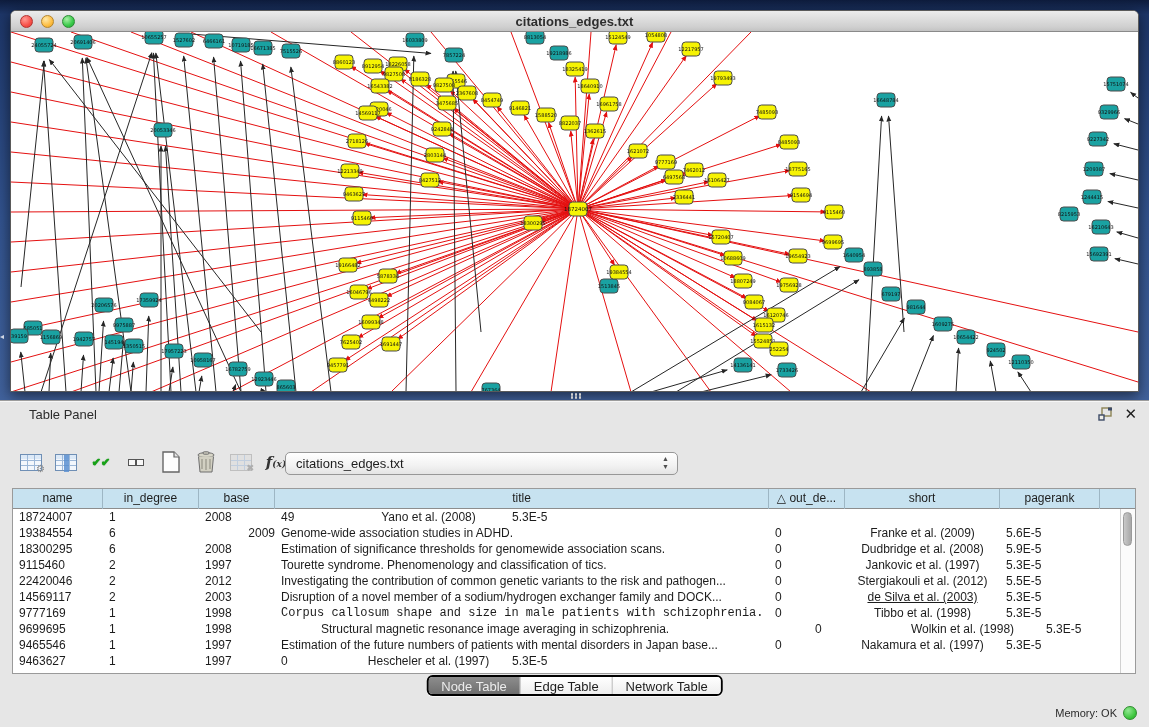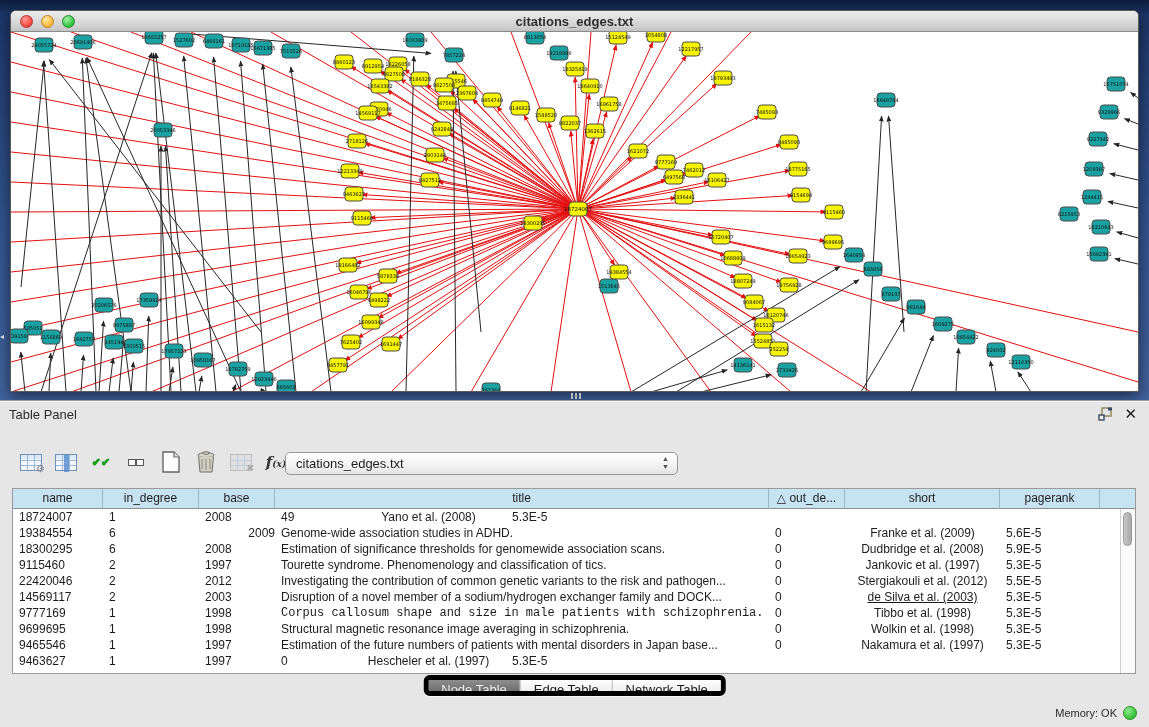--- a/index.html
+++ b/index.html
@@ -24,21 +24,21 @@
   .canvas { position:relative; width:1127px; height:360px; background:#ffffff; }
   .canvas svg { display:block; }
 
   .splitter-grip { position:absolute; left:570px; top:393px; width:12px; height:6px;
     background:radial-gradient(circle,#cfcfcf 1px,transparent 1.5px); background-size:4px 3px; }
   .side-tab { position:absolute; left:0; top:330px; width:7px; height:13px; color:#cfd6e4; font-size:8px; line-height:13px; }
 
   
   .table-panel { position:absolute; left:0; top:400px; width:1149px; height:327px;
     background:#e6e6e6; border-top:1px solid #9c9c9c; box-shadow:inset 0 1px 0 #f6f6f6; }
-  .panel-header { position:relative; height:26px; }
+  .panel-header { position:relative; height:26px;margin-left:20px; }
   .panel-title { position:absolute; left:9px; top:6px; font-size:13px; color:#2c2c2c; }
   .panel-float { position:absolute; right:36px; top:6px; width:15px; height:14px; cursor:pointer; }
   .panel-close { position:absolute; right:12px; top:4px; font-size:15px; font-weight:bold; color:#1c1c1c; cursor:pointer; }
 
   .toolbar { position:absolute; left:16px; top:46px; height:30px; display:flex; align-items:center; }
   .tool-btn { width:30px; height:28px; margin-right:5px; display:flex; align-items:center; justify-content:center; background:transparent; border:none; }
   .tool-btn.disabled { opacity:.5; }
   .fx { font-family:"DejaVu Serif",serif; font-style:italic; font-weight:bold; font-size:15px; color:#333; }
   .fx small { font-size:9px; }
 
@@ -56,21 +56,21 @@
   .th.fill { border-right:none; flex:1 1 auto; }
   .tr { display:flex; height:16px; }
   .td { height:16px; line-height:16px; font-size:12px; color:#1c1c1c; padding-left:6px;
     overflow:hidden; white-space:nowrap; flex:0 0 auto; }
   .td.center { text-align:center; padding-left:0; }
   .vscroll { position:absolute; right:0; top:20px; bottom:0; width:15px; background:#fbfbfb; border-left:1px solid #d0d0d0; }
   .vthumb { position:absolute; left:2px; top:3px; width:9px; height:34px; border-radius:5px;
     background:linear-gradient(90deg,#c9c9c9,#a8a8a8); border:1px solid #9a9a9a; }
 
   .tabs { position:absolute; top:274px; left:50%; transform:translateX(-50%); display:flex; height:21px;
-    border:5px solid #000000; border-radius:6px; overflow:hidden; background:#fff;
+    border:2px solid #000000; border-radius:6px; overflow:hidden; background:#fff;
     box-shadow:0 1px 0 rgba(255,255,255,.7); }
   .tab { padding:0 13px; line-height:20px; font-size:13px; color:#1d1d1d;
     background:linear-gradient(180deg,#ffffff,#eeeeee); border-right:1px solid #a8a8a8; cursor:pointer; }
   .tab:last-child { border-right:none; }
   .tab.active { background:linear-gradient(180deg,#8d8d8d,#6e6e6e); color:#ececec; }
 
   .status { position:absolute; right:12px; top:302px; height:20px; display:flex; align-items:center; gap:6px; }
   .status-label { font-size:11px; color:#2b2b2b; }
   .mem-dot { width:14px; height:14px; border-radius:50%;
     background:radial-gradient(circle at 35% 30%,#92e892,#3dc53d 65%,#2aa52a); border:1px solid #2e8c2e; }
@@ -626,21 +626,21 @@
             <div class="td" style="width: 76px;">1998</div>
             <div class="td" style="width: 494px; font-family: Liberation Mono, monospace;">Corpus callosum shape and size in male patients with schizophrenia.</div>
             <div class="td" style="width: 76px;">0</div>
             <div class="td center" style="width: 155px;">Tibbo et al. (1998)</div>
             <div class="td" style="width: 100px;">5.3E-5</div>
           </div>
           <div class="tr">
             <div class="td" style="width: 90px;">9699695</div>
             <div class="td" style="width: 96px;">1</div>
             <div class="td" style="width: 76px;">1998</div>
-            <div class="td" style="width: 494px;">Structural magnetic resonance image averaging in schizophrenia.</div>
+            <div class="td" style="width: 494px; margin-left: 40px;">Structural magnetic resonance image averaging in schizophrenia.</div>
             <div class="td" style="width: 76px;">0</div>
             <div class="td center" style="width: 155px;">Wolkin et al. (1998)</div>
             <div class="td" style="width: 100px;">5.3E-5</div>
           </div>
           <div class="tr">
             <div class="td" style="width: 90px;">9465546</div>
             <div class="td" style="width: 96px;">1</div>
             <div class="td" style="width: 76px;">1997</div>
             <div class="td" style="width: 494px;">Estimation of the future numbers of patients with mental disorders in Japan base...</div>
             <div class="td" style="width: 76px;">0</div>

